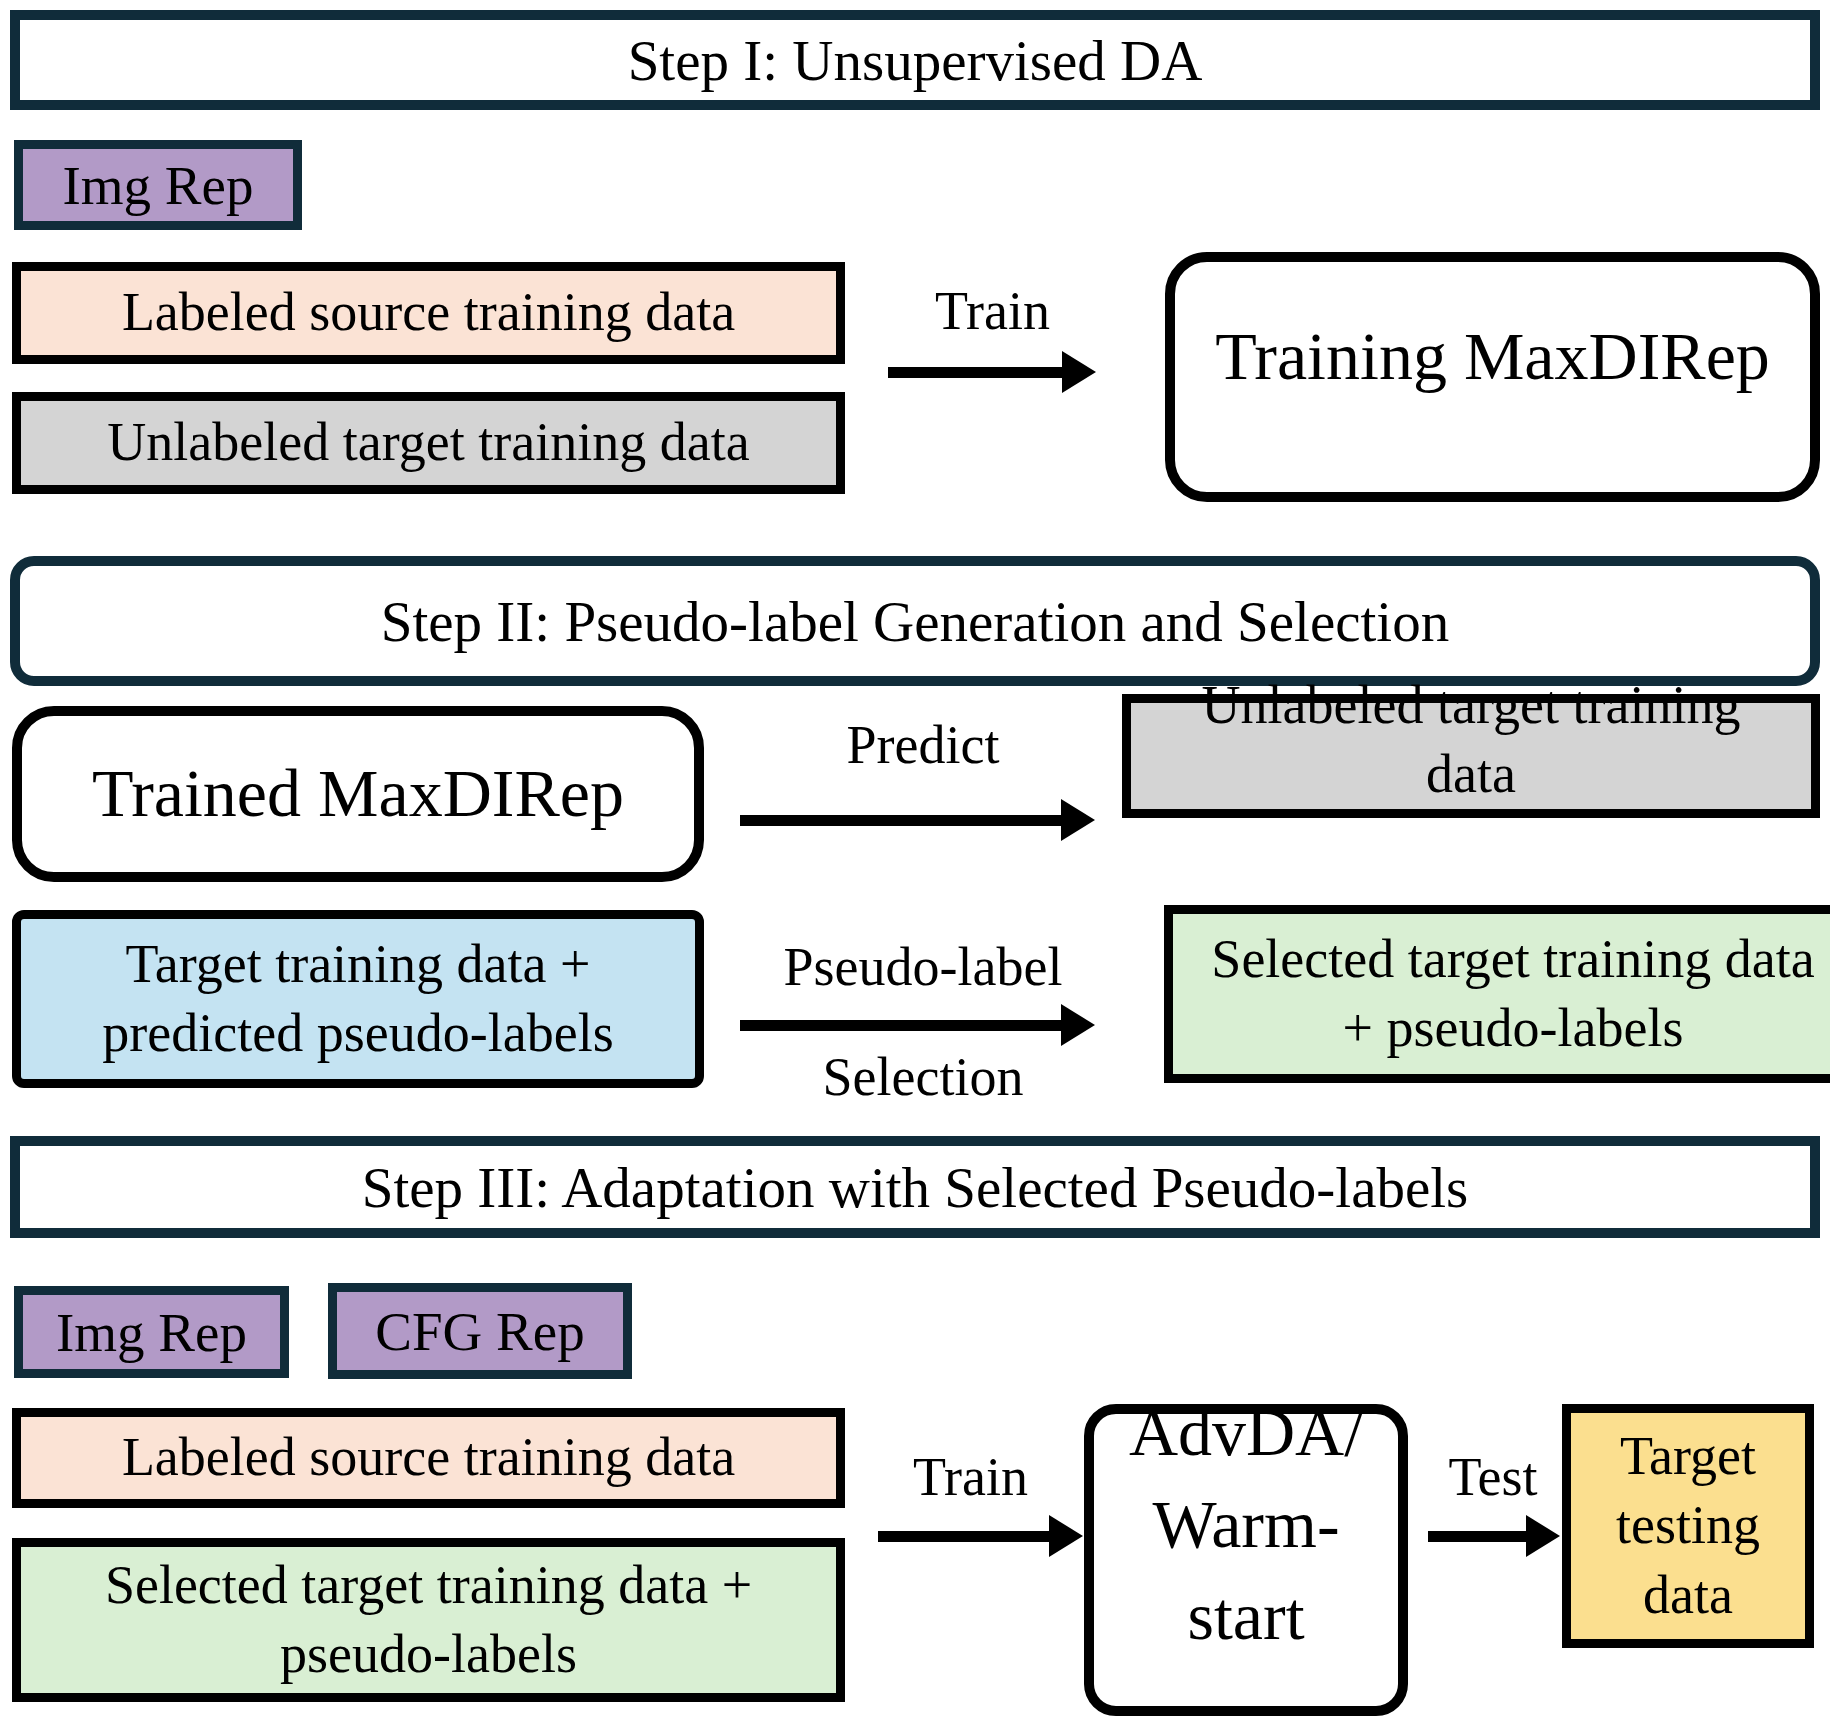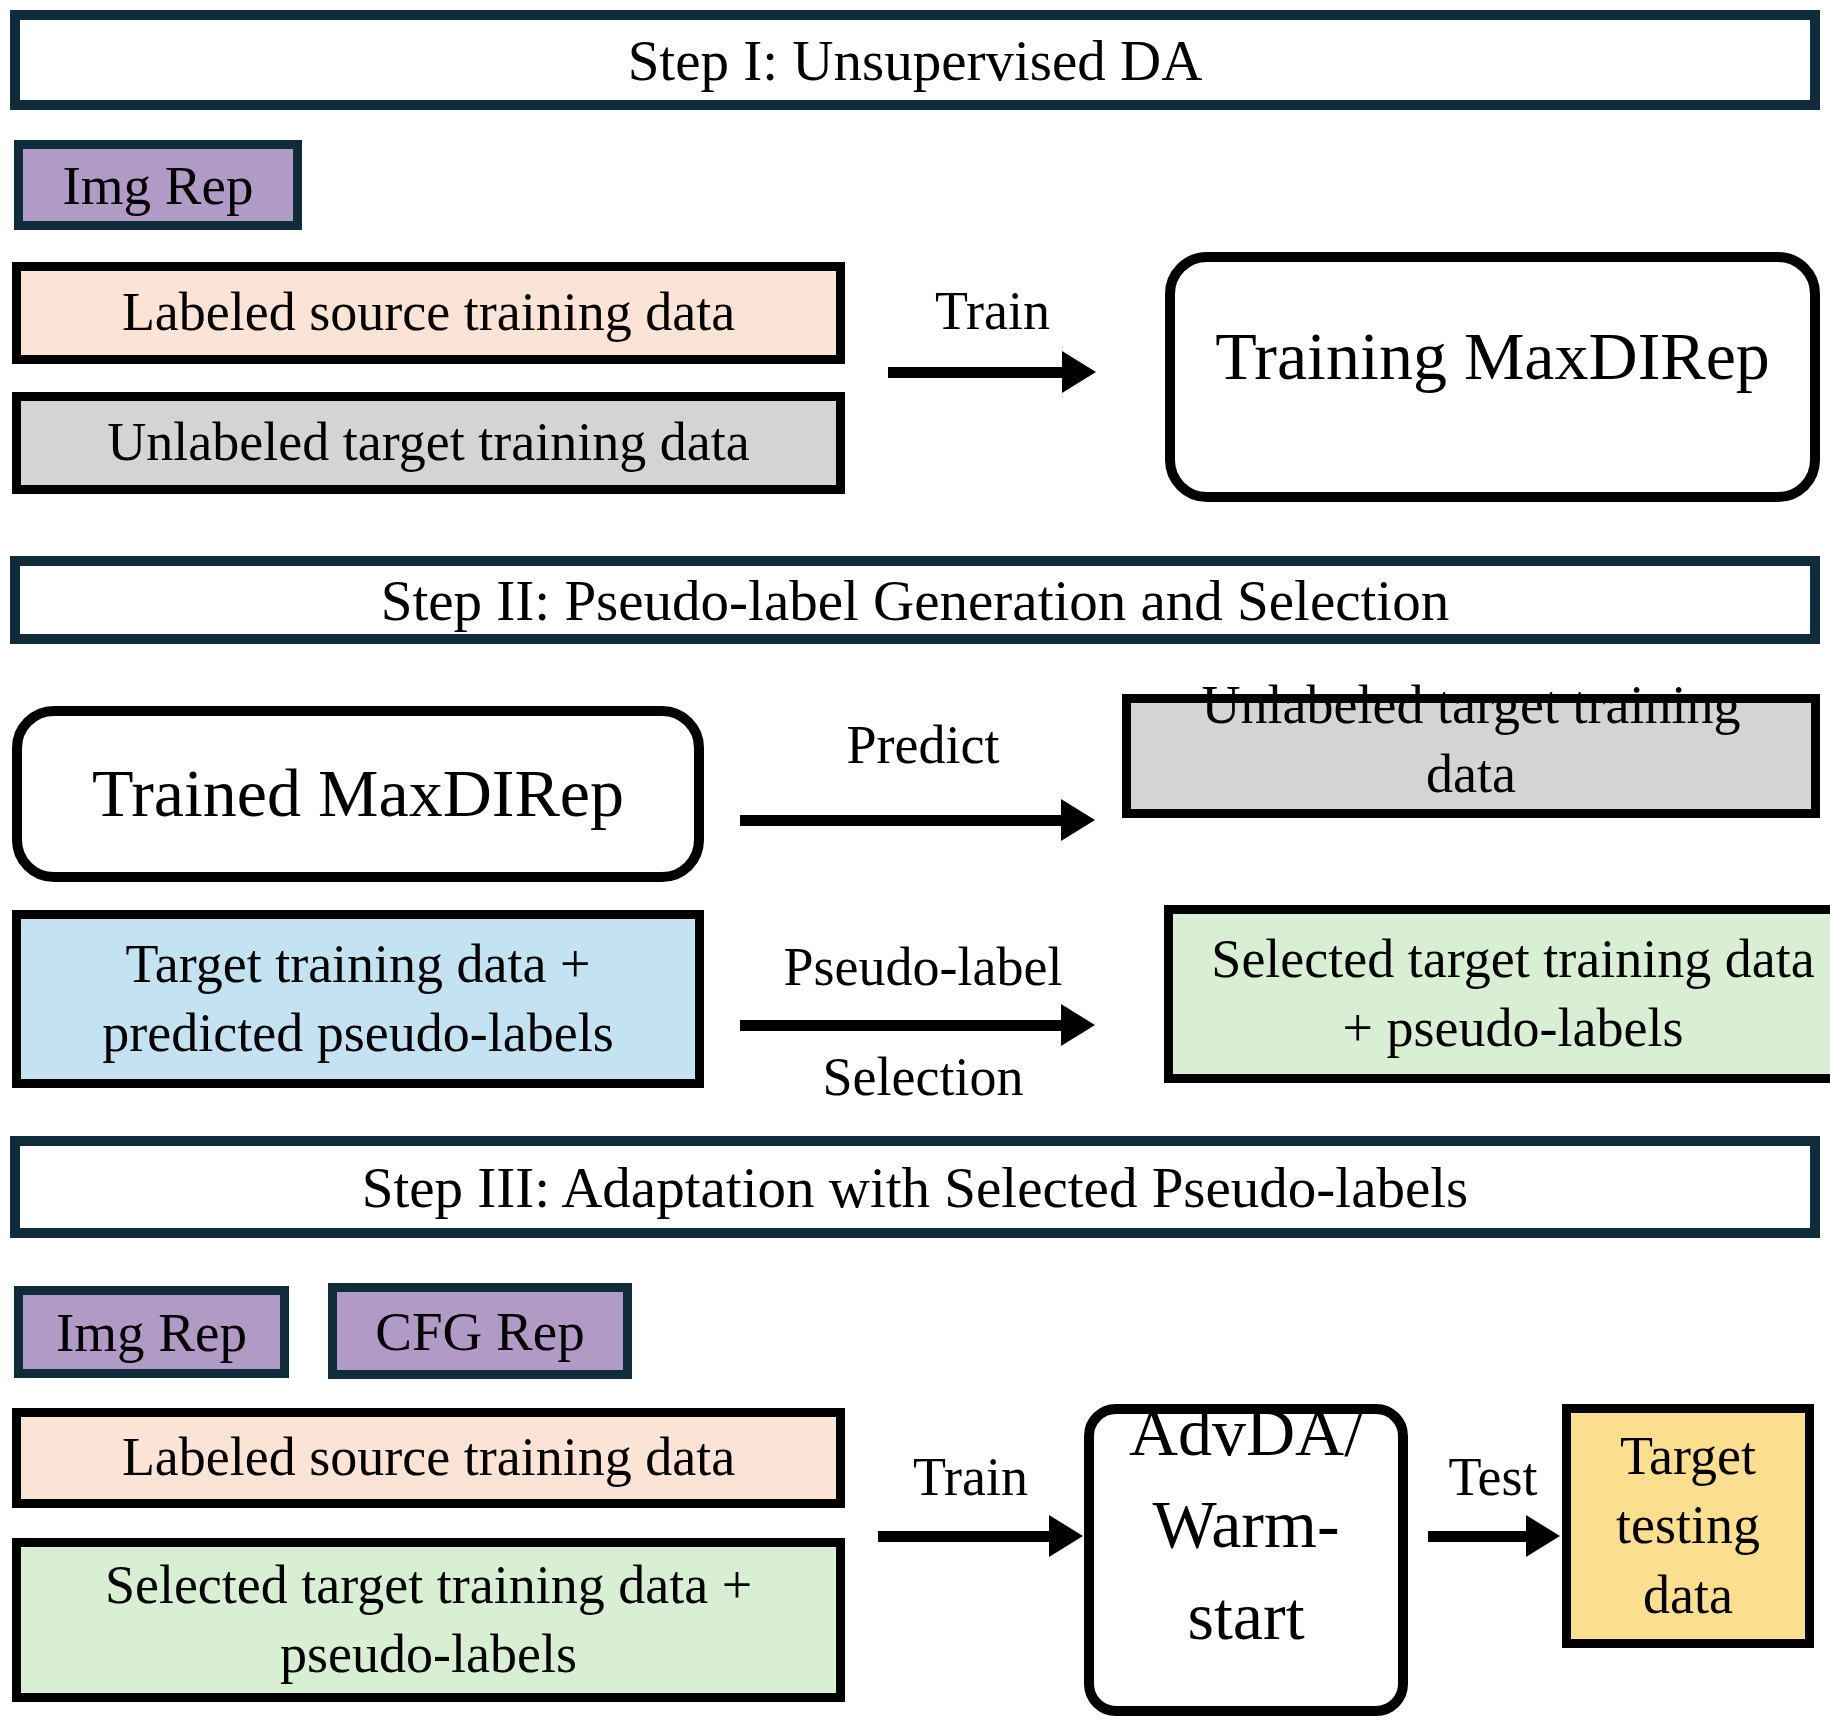--- a/index.html
+++ b/index.html
@@ -79,42 +79,42 @@
   </div>
   <div class="arrow" style="left:888px; top:350px; width:208px; height:44px;">
     <div class="shaft"></div>
     <div class="head"></div>
   </div>
 
   <div class="abs roundbox center" style="left:1165px; top:252px; width:655px; height:250px; padding-bottom:40px;">
     <span>Training MaxDIRep</span>
   </div>
 
-  <div class="abs hdr center" style="left:10px; top:556px; width:1810px; height:88px;">
+  <div class="abs hdr center" style="left:10px; top:556px; width:1810px; height:130px;border-radius:24px;">
     <span>Step II: Pseudo-label Generation and Selection</span>
   </div>
 
   <div class="abs roundbox center" style="left:12px; top:706px; width:692px; height:176px;">
     <span>Trained MaxDIRep</span>
   </div>
 
   <div class="abs arrowlabel center" style="left:758px; top:716px; width:330px; height:60px;">
     <span>Predict</span>
   </div>
   <div class="arrow" style="left:740px; top:798px; width:355px; height:44px;">
     <div class="shaft"></div>
     <div class="head"></div>
   </div>
 
   <div class="abs databox center" style="left: 1122px; top: 694px; width: 698px; height: 124px; background: rgb(212, 212, 212); align-items: flex-end;">
     <span>Unlabeled target training
 data</span>
   </div>
 
-  <div class="abs databox center" style="left: 12px; top: 910px; width: 692px; height: 178px; background: rgb(196, 227, 242);">
+  <div class="abs databox center" style="left: 12px; top: 910px; width: 692px; height: 178px; background: rgb(196, 227, 242); border-radius: 12px;">
     <span>Target training data +
 predicted pseudo-labels</span>
   </div>
 
   <div class="abs arrowlabel center" style="left:748px; top:938px; width:350px; height:60px;">
     <span>Pseudo-label</span>
   </div>
   <div class="arrow" style="left:740px; top:1003px; width:355px; height:44px;">
     <div class="shaft"></div>
     <div class="head"></div>

